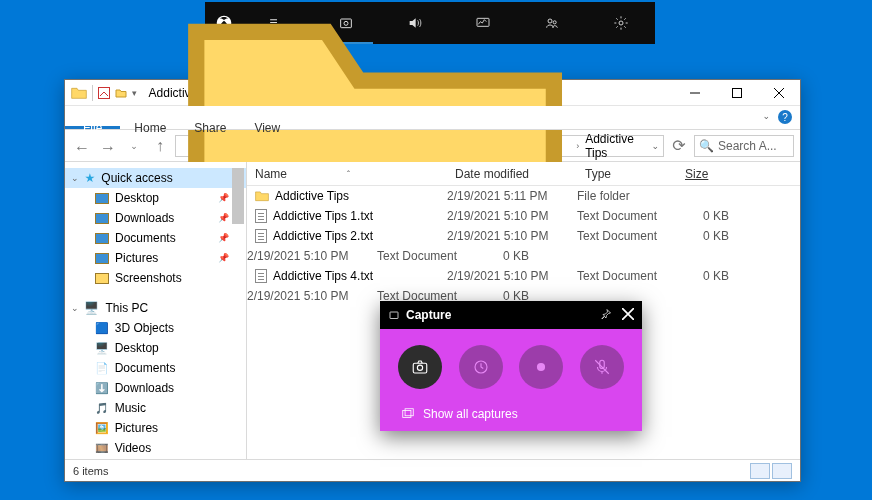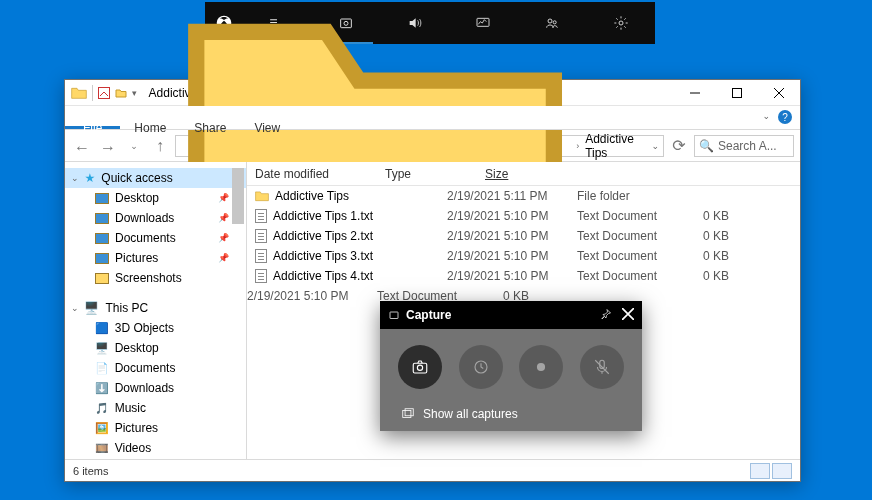--- a/index.html
+++ b/index.html
@@ -59,21 +59,21 @@
 .row .r-name{ flex:0 0 200px; display:flex; align-items:center; gap:6px; padding-left:8px;}
 .row .r-date{ flex:0 0 130px; color:#555;}
 .row .r-type{ flex:0 0 100px; color:#555;}
 .row .r-size{ flex:0 0 60px; color:#555; text-align:right; padding-right:8px;}
 
 .statusbar { height:22px; border-top:1px solid #dadada; display:flex; align-items:center; font-size:11px; color:#333; padding:0 8px;}
 .statusbar .viewbtns { margin-left:auto; display:flex; gap:2px;}
 .statusbar .viewbtns div{ width:20px; height:16px; border:1px solid #a0c0e0; background:#e8f0fc;}
 
 
-.capture { position:absolute; top:301px; left:380px; width:262px; height:130px; background:#737373; color:#fff; display:flex; flex-direction:column; font-size:12px; box-shadow:0 6px 20px rgba(0,0,0,0.5);}
+.capture { position:absolute; top:301px; left:380px; width:262px; height:130px; background:#d946ef; color:#fff; display:flex; flex-direction:column; font-size:12px; box-shadow:0 6px 20px rgba(0,0,0,0.5);}
 .capture .cap-hdr { height:28px; background:#000; display:flex; align-items:center; padding:0 8px; gap:6px; font-weight:600;}
 .capture .cap-hdr .ctrls{ margin-left:auto; display:flex; gap:10px;}
 .capture .cap-body { flex:1; display:flex; align-items:center; justify-content:space-around; padding:8px 10px 0;}
 .capture .cbtn { width:44px; height:44px; border-radius:50%; background:#2d2d2d; display:flex; align-items:center; justify-content:center;}
 .capture .cbtn.disabled{ opacity:0.35;}
 .capture .cap-foot{ height:34px; display:flex; align-items:center; gap:8px; padding:0 21px;}
 
 
 .ic-folder{ width:14px; height:12px;}
 .ic-txt{ width:12px; height:14px; border:1px solid #8a8a8a; background:linear-gradient(#fff,#fff); position:relative;}
@@ -259,20 +259,24 @@
             <span style="font-size:11px">🎞️</span>
             <span>Videos</span>
           </div>
           <div class="item sub"></div>
         </div>
       <div class="scroll-thumb"></div>
     </div>
 
     <div class="filepane">
       <div class="columns">
+        <div class="c-name">
+            <span>Name</span>
+            <span class="chev">ˆ</span>
+          </div>
         <div class="c-date">Date modified</div>
         <div class="c-type">Type</div>
         <div class="c-size">Size</div>
       </div>
       <div class="rows" id="file-rows">
           <div class="row">
             <div class="r-name">
               <svg class="ic-folder" viewBox="0 0 24 20">
                 <path d="M1 3h8l2 3h12v12H1z" fill="#ffd868" stroke="#c79b2c"></path>
               </svg>
@@ -294,24 +298,20 @@
           <div class="row">
             <div class="r-name">
               <span class="ic-txt"></span>
               <span>Addictive Tips 2.txt</span>
             </div>
             <div class="r-date">2/19/2021 5:10 PM</div>
             <div class="r-type">Text Document</div>
             <div class="r-size">0 KB</div>
           </div>
           <div class="row">
-            <div class="r-name">
-              <span class="ic-txt"></span>
-              <span>Addictive Tips 3.txt</span>
-            </div>
             <div class="r-date">2/19/2021 5:10 PM</div>
             <div class="r-type">Text Document</div>
             <div class="r-size">0 KB</div>
           </div>
           <div class="row">
             <div class="r-name">
               <span class="ic-txt"></span>
               <span>Addictive Tips 4.txt</span>
             </div>
             <div class="r-date">2/19/2021 5:10 PM</div>

